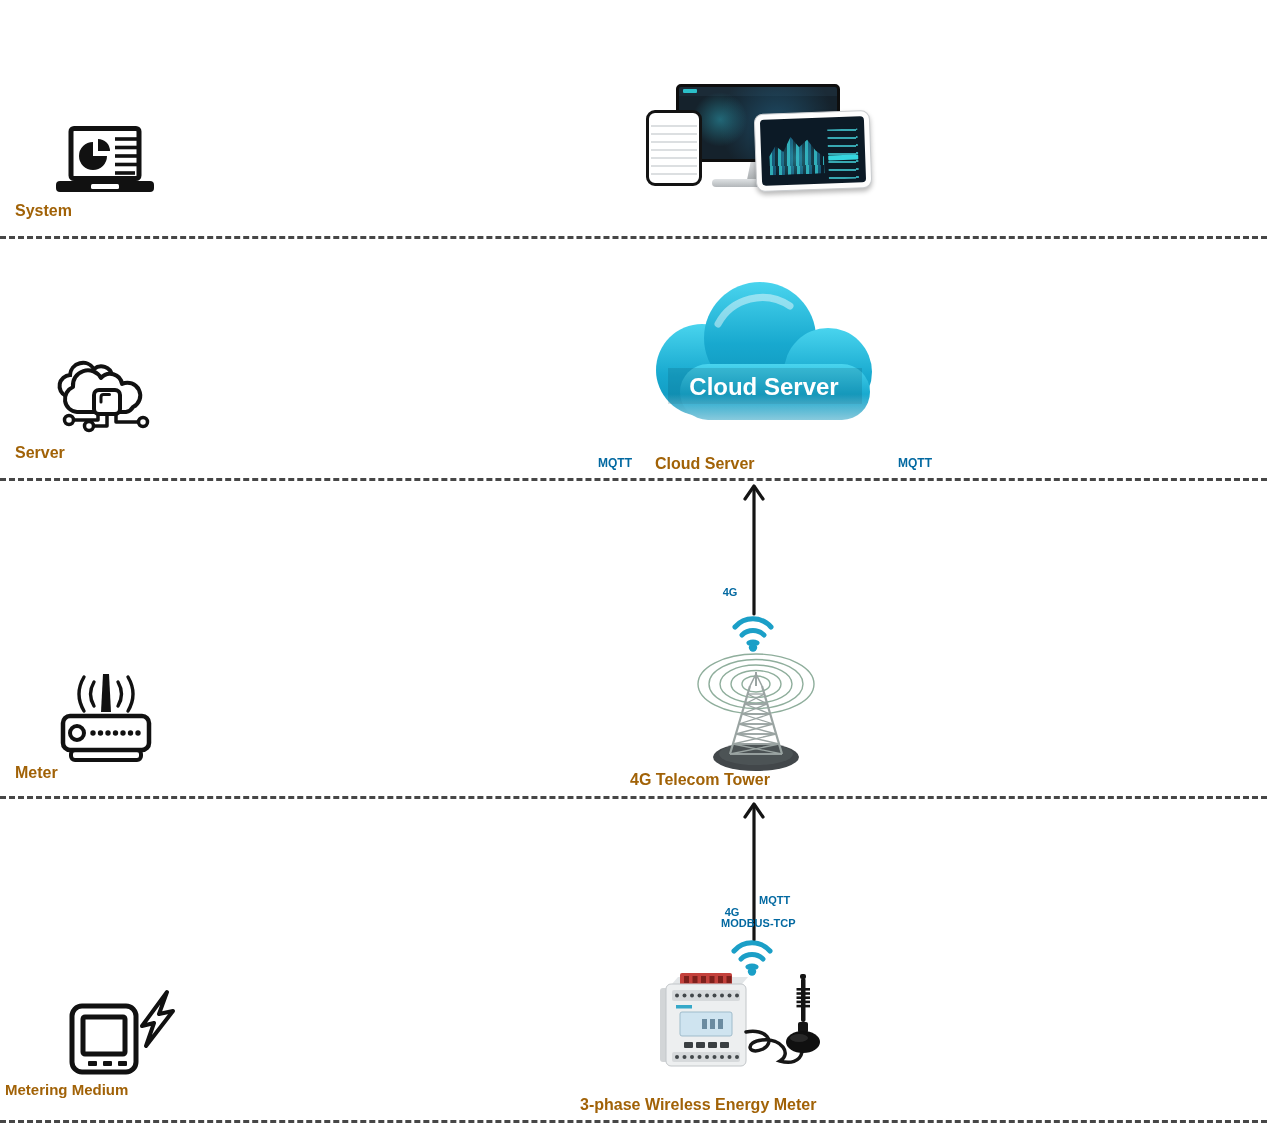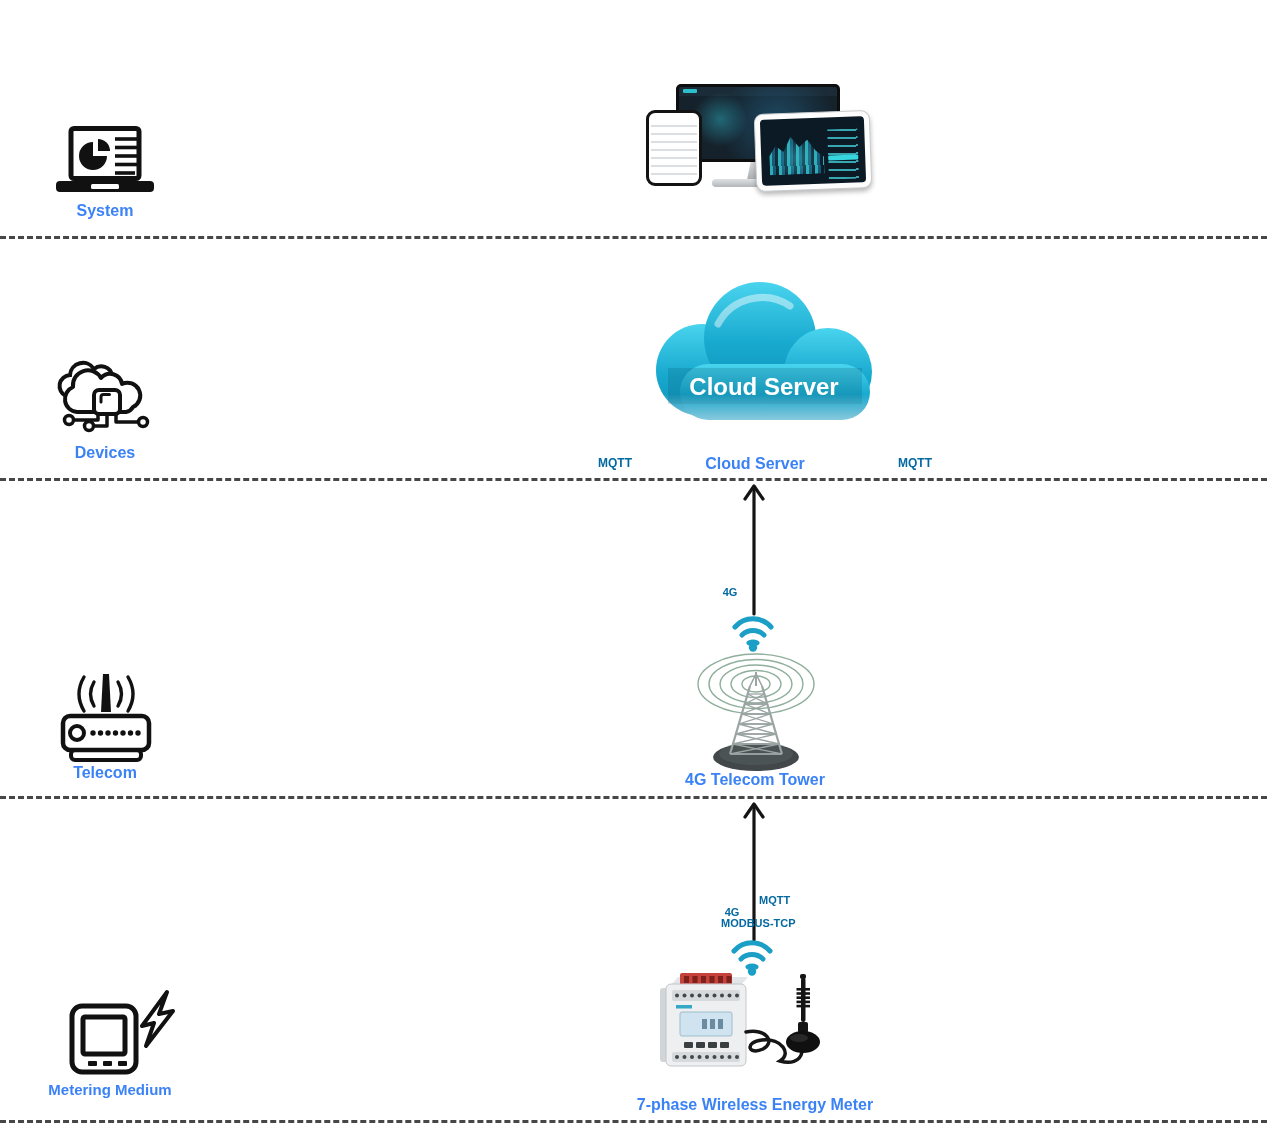--- a/index.html
+++ b/index.html
@@ -1,21 +1,21 @@
 <!DOCTYPE html>
 <html><head>
 <meta charset="utf-8">
 <style>
   html,body{margin:0;padding:0;background:#ffffff;}
   #canvas{
     position:relative;width:1267px;height:1139px;background:#ffffff;overflow:hidden;
     font-family:"Liberation Sans","DejaVu Sans",sans-serif;
   }
   .sep{position:absolute;left:0;width:1267px;height:0;border-top:3px dashed #474747;}
-  .lbl{position:absolute;font-weight:700;color:#3b82f6;font-size:16px;text-align:center;}
+  .lbl{position:absolute;font-weight:700;color:#a16207;font-size:16px;}
   .lbl-sm{font-size:15px;}
   .cyan{color:#0369a1;font-weight:700;position:absolute;}
   .cyan-sm{font-size:12px;text-align:center;}
   .cyan-md{font-size:11px;}
   svg{display:block;}
   svg text{font-family:"Liberation Sans","DejaVu Sans",sans-serif;font-weight:bold;}
   .abs{position:absolute;}
   
   .monitor{position:absolute;left:676px;top:84px;width:158px;height:72px;background:#15222c;
     border:3px solid #0e0e0e;border-radius:5px 5px 3px 3px;
@@ -97,21 +97,21 @@
         <path d="M66 58 v8 h22"></path>
     </g>
     <rect x="44" y="34" width="26" height="24" rx="5" fill="#fff" stroke="#111" stroke-width="4"></rect>
     <path d="M51 46 v-5 a2.5 2.5 0 0 1 2.5 -2.5 h6" fill="none" stroke="#111" stroke-width="3" stroke-linecap="round"></path>
     <g stroke="#111" stroke-width="3.5" fill="#fff">
       <circle cx="19" cy="64" r="4.5"></circle>
         <circle cx="39" cy="70" r="4.5"></circle>
         <circle cx="93" cy="66" r="4.5"></circle>
     </g>
   </svg>
-  <div class="lbl" style="left:15px;top:444px;width:180px">Devices</div>
+  <div class="lbl" style="left:15px;top:444px;width:180px">Server</div>
 
   <svg class="abs" style="left:638px;top:276px" width="252" height="178" viewBox="0 0 252 178">
     <defs>
       <linearGradient id="cg" x1="0" y1="0" x2="0" y2="1">
         <stop offset="0" stop-color="#49d4ee"></stop>
           <stop offset="0.55" stop-color="#18a9cf"></stop>
           <stop offset="1" stop-color="#0d93ba"></stop>
       </linearGradient>
       <linearGradient id="fade" x1="0" y1="0" x2="0" y2="1">
         <stop offset="0" stop-color="#ffffff" stop-opacity="0"></stop>
@@ -162,21 +162,21 @@
     <g fill="#111">
       <circle cx="40" cy="67" r="2.7"></circle>
         <circle cx="47.5" cy="67" r="2.7"></circle>
         <circle cx="55" cy="67" r="2.7"></circle>
       <circle cx="62.5" cy="67" r="2.7"></circle>
         <circle cx="70" cy="67" r="2.7"></circle>
         <circle cx="77.5" cy="67" r="2.7"></circle>
       <circle cx="85" cy="67" r="2.7"></circle>
     </g>
   </svg>
-  <div class="lbl" style="left:15px;top:764px;width:180px">Telecom</div>
+  <div class="lbl" style="left:15px;top:764px;width:180px">Meter</div>
 
   <svg class="abs" style="left:690px;top:646px" width="132" height="132" viewBox="0 0 132 132">
     <g stroke="#8fae9c" stroke-width="1.4" fill="none">
       <ellipse cx="66" cy="38" rx="14" ry="8"></ellipse>
         <ellipse cx="66" cy="38" rx="25" ry="13.5"></ellipse>
       <ellipse cx="66" cy="38" rx="36" ry="19"></ellipse>
         <ellipse cx="66" cy="38" rx="47" ry="24.5"></ellipse>
       <ellipse cx="66" cy="38" rx="58" ry="30"></ellipse>
     </g>
     <ellipse cx="66" cy="111" rx="43" ry="14" fill="#42474a"></ellipse>
@@ -279,15 +279,15 @@
       <rect x="146.5" y="16" width="13.5" height="2.6"></rect>
         <rect x="146.5" y="20.2" width="13.5" height="2.6"></rect>
       <rect x="146.5" y="24.4" width="13.5" height="2.6"></rect>
         <rect x="146.5" y="28.6" width="13.5" height="2.6"></rect>
       <rect x="146.5" y="32.8" width="13.5" height="2.6"></rect>
     </g>
     <rect x="148" y="50" width="10" height="11" rx="2" fill="#141414"></rect>
     <ellipse cx="153" cy="70" rx="17" ry="11" fill="#101010"></ellipse>
     <ellipse cx="149" cy="66" rx="9" ry="4" fill="#2e2e2e" opacity="0.8"></ellipse>
   </svg>
-  <div class="lbl" style="left:580px;top:1096px;width:350px">7-phase Wireless Energy Meter</div>
+  <div class="lbl" style="left:580px;top:1096px;width:350px">3-phase Wireless Energy Meter</div>
 
 </div>
 
 </body></html>

